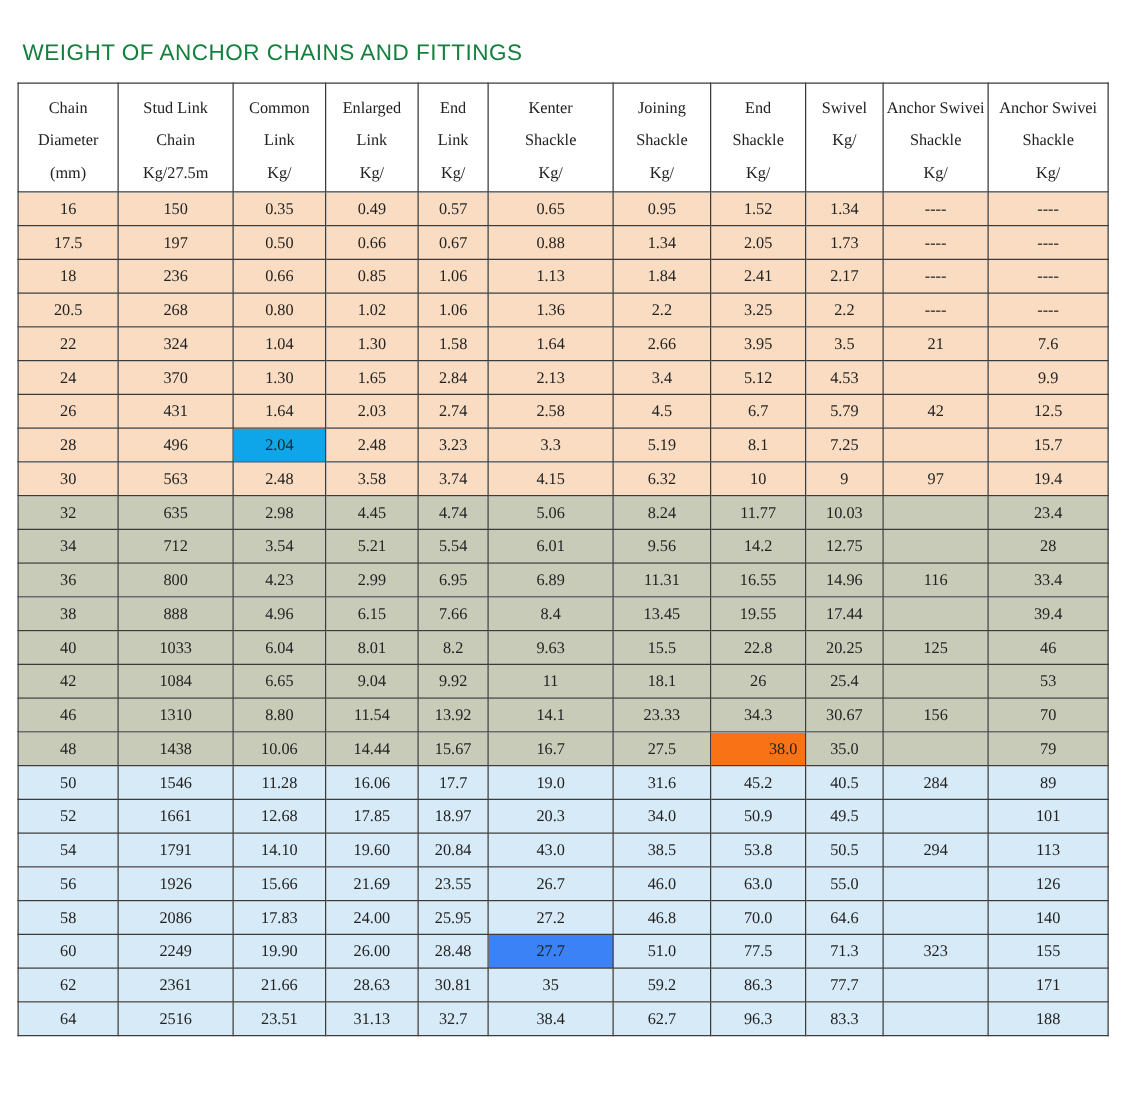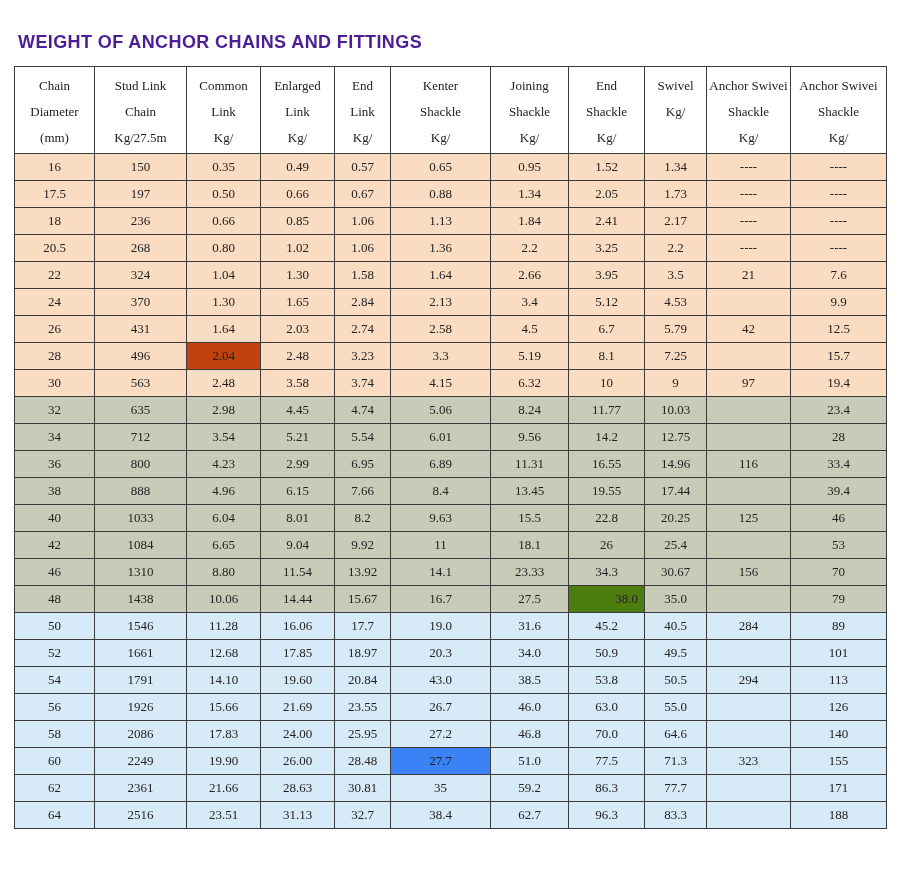--- a/index.html
+++ b/index.html
@@ -10,22 +10,22 @@
     height: 880px;
     overflow: hidden;
     font-family: "Liberation Serif", serif;
   }
   #page-title {
     position: absolute;
     left: 18px;
     top: 20px;
     font-family: "Liberation Sans", sans-serif;
     font-size: 18px;
-    font-weight: 700;
-    color: #4c1d95;
+    font-weight: 400;
+    color: #15803d;
     letter-spacing: 0.4px;
   }
   #weights-table {
     position: absolute;
     left: 14px;
     top: 66px;
     border-collapse: collapse;
     table-layout: fixed;
     width: 872px;
     font-family: "Liberation Serif", serif;
@@ -195,21 +195,21 @@
         <td style="background: rgb(249, 220, 193);">2.58</td>
         <td style="background: rgb(249, 220, 193);">4.5</td>
         <td style="background: rgb(249, 220, 193);">6.7</td>
         <td style="background: rgb(249, 220, 193);">5.79</td>
         <td style="background: rgb(249, 220, 193);">42</td>
         <td style="background: rgb(249, 220, 193);">12.5</td>
       </tr>
       <tr>
         <td style="background: rgb(249, 220, 193);">28</td>
         <td style="background: rgb(249, 220, 193);">496</td>
-        <td style="background: #c2410c;">2.04</td>
+        <td style="background: #0ea5e9;">2.04</td>
         <td style="background: rgb(249, 220, 193);">2.48</td>
         <td style="background: rgb(249, 220, 193);">3.23</td>
         <td style="background: rgb(249, 220, 193);">3.3</td>
         <td style="background: rgb(249, 220, 193);">5.19</td>
         <td style="background: rgb(249, 220, 193);">8.1</td>
         <td style="background: rgb(249, 220, 193);">7.25</td>
         <td style="background: rgb(249, 220, 193);"></td>
         <td style="background: rgb(249, 220, 193);">15.7</td>
       </tr>
       <tr>
@@ -317,21 +317,21 @@
         <td style="background: rgb(201, 203, 185);">70</td>
       </tr>
       <tr>
         <td style="background: rgb(201, 203, 185);">48</td>
         <td style="background: rgb(201, 203, 185);">1438</td>
         <td style="background: rgb(201, 203, 185);">10.06</td>
         <td style="background: rgb(201, 203, 185);">14.44</td>
         <td style="background: rgb(201, 203, 185);">15.67</td>
         <td style="background: rgb(201, 203, 185);">16.7</td>
         <td style="background: rgb(201, 203, 185);">27.5</td>
-        <td style="background: #4d7c0f; padding-left: 40px;">38.0</td>
+        <td style="background: #f97316; padding-left: 40px;">38.0</td>
         <td style="background: rgb(201, 203, 185);">35.0</td>
         <td style="background: rgb(201, 203, 185);"></td>
         <td style="background: rgb(201, 203, 185);">79</td>
       </tr>
       <tr>
         <td style="background: rgb(215, 234, 247);">50</td>
         <td style="background: rgb(215, 234, 247);">1546</td>
         <td style="background: rgb(215, 234, 247);">11.28</td>
         <td style="background: rgb(215, 234, 247);">16.06</td>
         <td style="background: rgb(215, 234, 247);">17.7</td>

